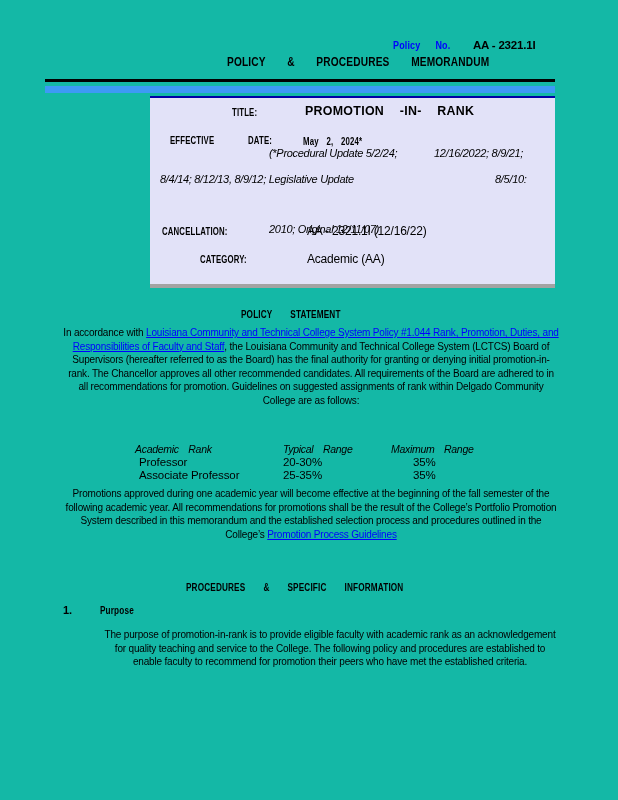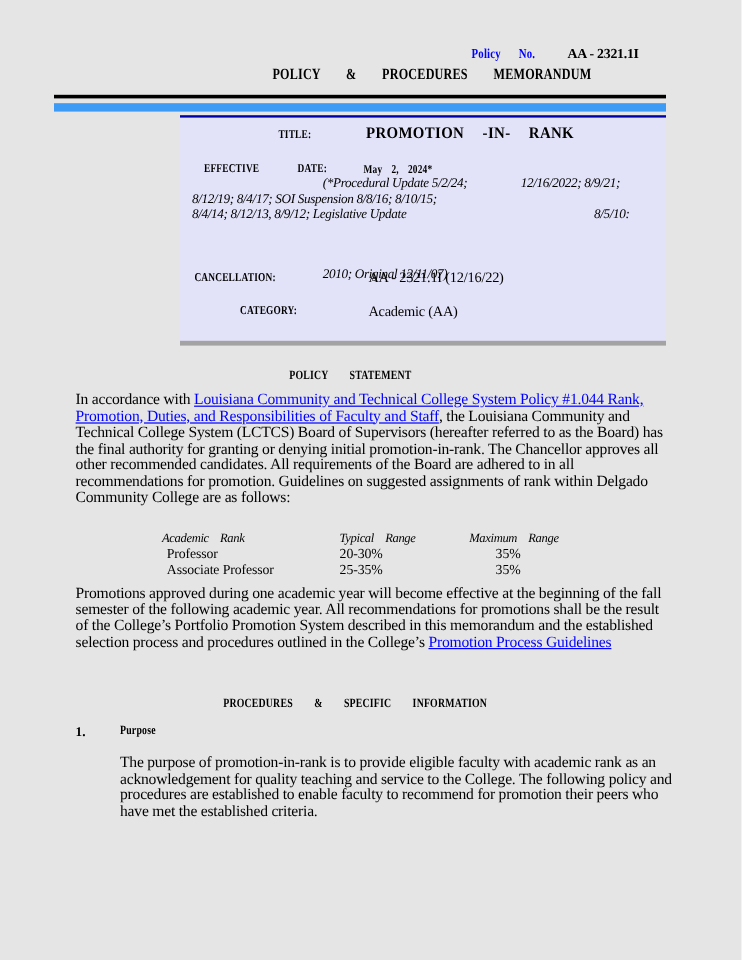--- a/index.html
+++ b/index.html
@@ -1,38 +1,38 @@
 <!DOCTYPE html>
 <html><head>
 <meta charset="utf-8">
 <style>
   html,body{margin:0;padding:0;background:#fff;}
   .page{
-    position:relative;width:618px;height:800px;background:#e5e5e5;overflow:hidden;
-    font-family:Liberation Serif, serif;color:#000;
+    position:relative;width:618px;height:800px;background:#14b8a6;overflow:hidden;
+    font-family:Liberation Sans, sans-serif;color:#000;
   }
   .abs{position:absolute;}
   .cond{display:inline-block;font-weight:bold;transform:scaleX(0.78);transform-origin:0 50%;white-space:nowrap;letter-spacing:0.2px;}
   .blue{color:#0000ff;}
   
   .policy-no-label{left:393px;top:39px;font-size:11.5px;word-spacing:16px;}
   .policy-no-value{left:473px;top:39px;font-size:11.5px;font-weight:bold;letter-spacing:-0.2px;white-space:nowrap;}
   .memo-title{left:227px;top:54px;font-size:13px;word-spacing:24px;}
   .black-rule{left:45px;top:79px;width:510px;height:3px;background:#000;}
   .blue-bar{left:45px;top:86px;width:510px;height:7px;background:#3d9af5;}
   
   .title-box{left:150px;top:96px;width:405px;height:186px;background:#e2e2f8;border-top:2px solid #0000a8;border-bottom:4px solid #a3a3a3;}
   .box-label{font-size:10px;}
   .box-value{font-size:12px;letter-spacing:-0.2px;white-space:nowrap;}
   .doc-title-value{font-size:13.5px;font-weight:bold;word-spacing:13px;letter-spacing:0.3px;transform:scaleX(0.92);transform-origin:0 50%;white-space:nowrap;}
   .note{font-size:11px;font-style:italic;letter-spacing:-0.3px;white-space:nowrap;}
   
   .section-heading{font-size:10.5px;word-spacing:20px;}
   
-  .body-text{font-size:13px;line-height:13.5px;letter-spacing:-0.18px;text-align:left;}
+  .body-text{font-size:10px;line-height:13.5px;letter-spacing:-0.18px;text-align:center;}
   .body-text a{color:#0000ff;text-decoration:underline;}
   
   .rank-table{left:135px;top:443px;display:grid;grid-template-columns:148px 108px auto;}
   .rank-table .th{font-size:10.5px;font-style:italic;word-spacing:7px;letter-spacing:-0.3px;line-height:13px;}
   .rank-table .td{font-size:11.5px;line-height:13px;letter-spacing:-0.1px;}
   
   .item-number{left:63px;top:604px;font-size:11px;font-weight:bold;}
   .item-title{left:100px;top:604px;font-size:10.5px;}
 </style>
 </head>
@@ -51,21 +51,20 @@
   <div class="abs title-box">
     <span class="abs cond box-label" style="left:82px;top:9px;">TITLE:</span>
     <span class="abs doc-title-value" style="left:155px;top:5px;">PROMOTION -IN- RANK</span>
 
     <span class="abs cond box-label" style="left:20px;top:37px;">EFFECTIVE</span>
     <span class="abs cond box-label" style="left:98px;top:37px;">DATE:</span>
     <span class="abs cond box-label" style="left:153px;top:38px;word-spacing:7px;">May 2, 2024*</span>
 
     <span class="abs note" style="left:119px;top:49px;">(*Procedural Update 5/2/24;</span>
     <span class="abs note" style="left:284px;top:49px;">12/16/2022; 8/9/21;</span>
-    <span class="abs note" style="left:10px;top:62px;">8/12/19; 8/4/17; SOI Suspension 8/8/16; 8/10/15;</span>
     <span class="abs note" style="left:10px;top:75px;">8/4/14; 8/12/13, 8/9/12; Legislative Update</span>
     <span class="abs note" style="left:345px;top:75px;">8/5/10:</span>
     <span class="abs note" style="left:119px;top:101px;margin-top:24px;">2010; Original 12/11/07)</span>
 
     <span class="abs cond box-label" style="left:12px;top:128px;">CANCELLATION:</span>
     <span class="abs box-value" style="left:157px;top:126px;">AA - 2321.1I (12/16/22)</span>
 
     <span class="abs cond box-label" style="left:50px;top:156px;">CATEGORY:</span>
     <span class="abs box-value" style="left:157px;top:154px;">Academic (AA)</span>
   </div>

